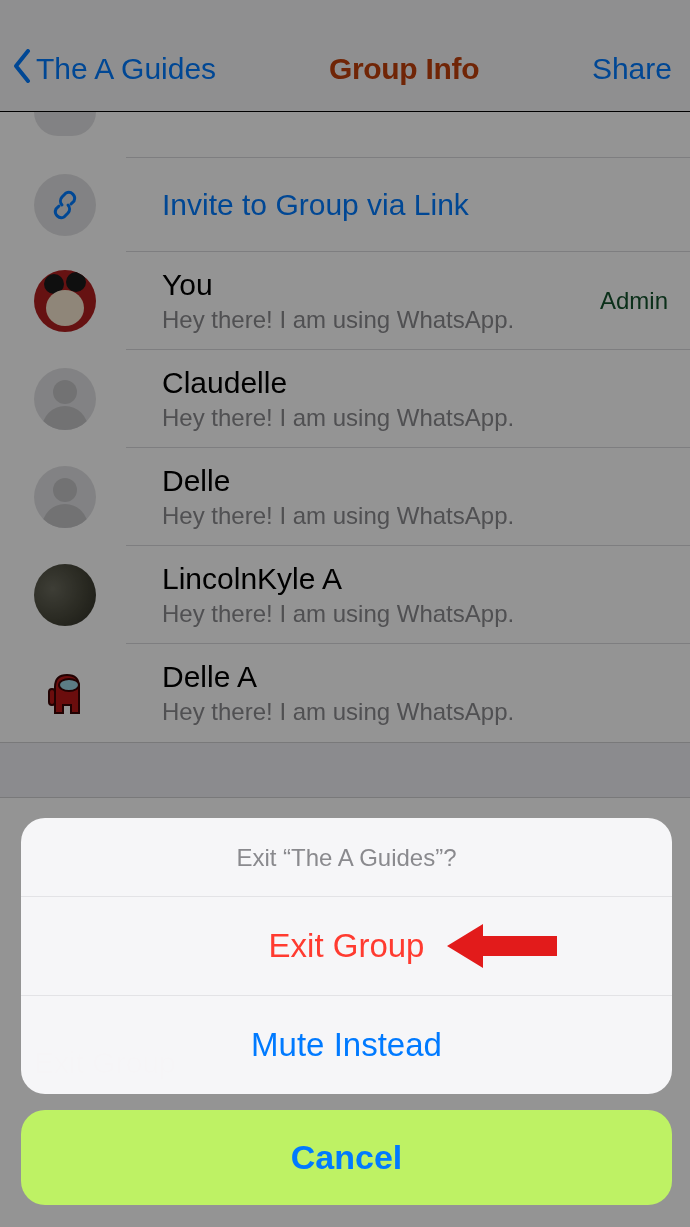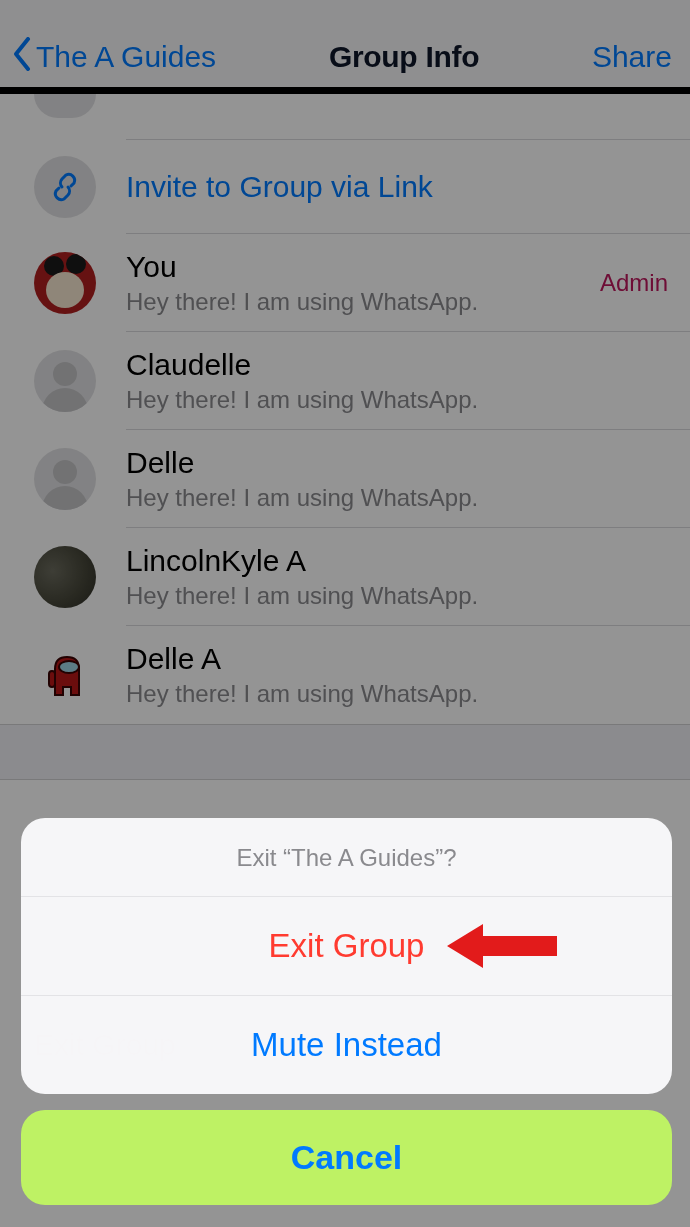--- a/index.html
+++ b/index.html
@@ -1,47 +1,47 @@
 <!DOCTYPE html>
 <html><head>
 <meta charset="utf-8">
 <style>
   * { box-sizing: border-box; margin: 0; padding: 0; }
   html, body { width: 690px; height: 1227px; overflow: hidden; font-family: -apple-system, "Helvetica Neue", Helvetica, Arial, sans-serif; background: #efeff4; }
   .screen { position: relative; width: 690px; height: 1227px; background: #ffffff; }
   .dim { position: absolute; inset: 0; background: rgba(0,0,0,0.42); pointer-events: none; z-index: 5; }
 
   
-  .nav { height: 94px; display: flex; align-items: center; justify-content: space-between; padding: 30px 18px 3px 12px; background: #f7f7f8; border-bottom: 7px solid #000000; }
+  .nav { height: 112px; display: flex; align-items: center; justify-content: space-between; padding: 30px 18px 3px 12px; background: #f7f7f8; border-bottom: 1px solid #000000; }
   .nav-left { display: flex; align-items: center; gap: 4px; }
   .nav-back-icon { color: #007aff; font-size: 40px; line-height: 1; font-weight: 400; }
   .nav-back-text { color: #007aff; font-size: 30px; }
-  .nav-title { color: #0f172a; font-size: 30px; font-weight: 600; letter-spacing: -0.3px; }
+  .nav-title { color: #c2410c; font-size: 30px; font-weight: 600; letter-spacing: -0.3px; }
   .nav-share { color: #007aff; font-size: 30px; }
 
   .content { background: #fff; }
 
   
   .row-top-trunc { height: 45px; display: flex; align-items: flex-start; padding-left: 34px; }
   .avatar-trunc { width: 62px; height: 24px; border-radius: 0 0 40px 40px; background: #e1e1e3; }
   .row-top-sep { margin-left: 126px; height: 1px; background: #d9d9dc; }
 
   
-  .row { display: flex; align-items: center; padding: 16px 22px 16px 34px; position: relative; }
+  .row { display: flex; align-items: center; padding: 16px 22px 16px 34px; position: relative; gap: 36px; }
   .row-sep { position: absolute; left: 126px; right: 0; bottom: 0; height: 1px; background: #d9d9dc; }
   .avatar { width: 62px; height: 62px; border-radius: 50%; background: #e1e1e3; flex: 0 0 62px; display: flex; align-items: center; justify-content: center; overflow: hidden; }
   .avatar.generic { position: relative; }
   .avatar.generic::before { content: ""; position: absolute; top: 12px; left: 50%; transform: translateX(-50%); width: 24px; height: 24px; border-radius: 50%; background: #c4c4c7; }
   .avatar.generic::after { content: ""; position: absolute; bottom: -6px; left: 50%; transform: translateX(-50%); width: 46px; height: 30px; border-radius: 24px 24px 0 0; background: #c4c4c7; }
   .link-icon svg { width: 34px; height: 34px; }
   .row-body { margin-left: 30px; flex: 1; }
   .row-title { font-size: 30px; color: #000; }
   .row-title.link { color: #007aff; }
   .row-sub { font-size: 24px; color: #8a8a8e; margin-top: 4px; }
-  .row-badge { font-size: 24px; color: #be185d; margin-left: 4px; }
+  .row-badge { font-size: 24px; color: #14532d; margin-left: 4px; }
 
   
   .section-gap { height: 56px; background: #efeff4; border-top: 1px solid #d0d0d2; border-bottom: 1px solid #d0d0d2; }
 
   
   .exit-row-peek { padding: 18px 34px; color: #ff3b30; font-size: 30px; }
 
   
   .minnie { background: #b02020; position: relative; }
   .minnie::before { content: ""; position: absolute; left: 10px; top: 4px; width: 20px; height: 20px; border-radius: 50%; background: #1a1a1a; box-shadow: 22px -2px 0 0 #1a1a1a; }

